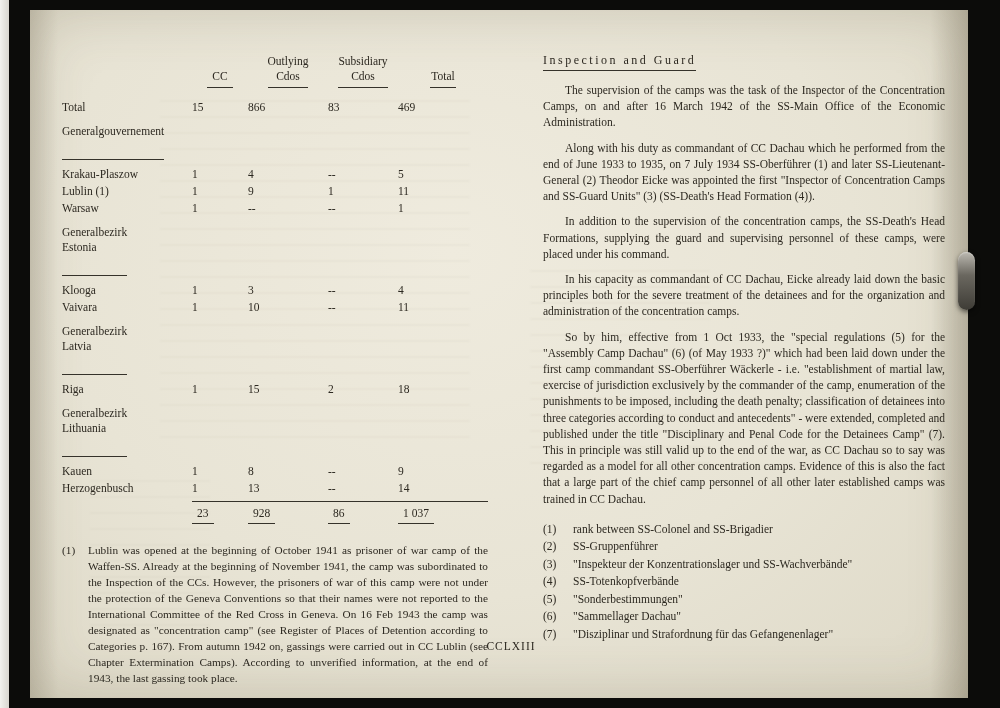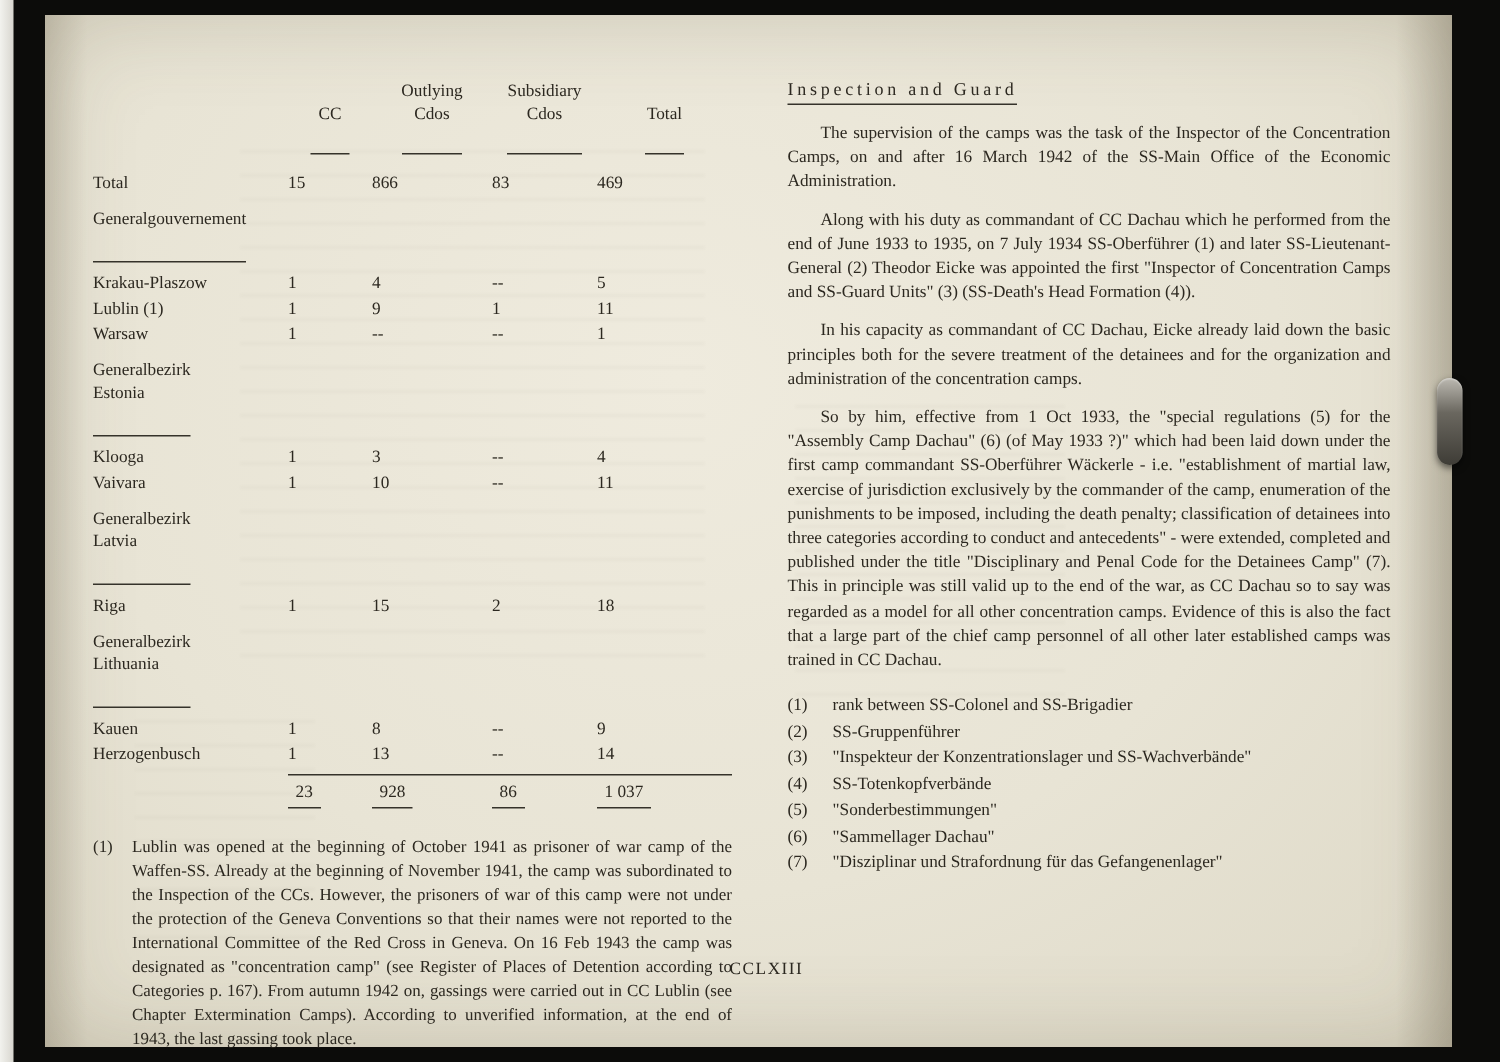--- a/index.html
+++ b/index.html
@@ -27,35 +27,35 @@
     position:absolute;
     background:repeating-linear-gradient(180deg, rgba(80,75,60,0.55) 0 2px, rgba(0,0,0,0) 2px 16px);
     opacity:0.06; filter:blur(1px);
     pointer-events:none;
   }
   .ghost.g1 { left:130px; top:90px;  width:310px; height:350px; }
   .ghost.g2 { left:500px; top:260px; width:180px; height:200px; }
   .ghost.g3 { left:60px;  top:470px; width:120px; height:160px; }
 
   .col-left  { position:absolute; left:32px;  top:44px; width:426px; }
-  .col-right { position:absolute; left:495px; top:40px; width:402px; }
+  .col-right { position:absolute; left:513px; top:40px; width:402px; }
 
   
   .trow {
     display:grid;
     grid-template-columns:130px 56px 80px 70px 90px;
     align-items:end;
     margin-bottom:2px;
     font-size:11.5px; line-height:15px;
   }
   .thead { margin-bottom:12px; }
   .tcell.th { text-align:center; }
   .hd {
     display:inline-block; white-space:pre-line;
-    border-bottom:1px solid #35322a; padding-bottom:18px; min-width:26px;
+    border-bottom:1px solid #35322a; padding-bottom:3px; min-width:26px;
   }
   .num { text-align:left; }
   .tlabel { padding-right:4px; }
   .section-label {
     display:inline-block; white-space:pre-line;
     border-bottom:1px solid #35322a; padding-bottom:20px;
   }
   .srow { margin-top:9px; margin-bottom:7px; }
   .totals-rule {
     width:296px; margin-left:130px; margin-top:5px;
@@ -228,20 +228,21 @@
       <span class="fn-num">(1)</span>
       <span class="fn-text">Lublin was opened at the beginning of October 1941 as prisoner of war camp of the Waffen-SS. Already at the beginning of November 1941, the camp was subordinated to the Inspection of the CCs. However, the prisoners of war of this camp were not under the protection of the Geneva Conventions so that their names were not reported to the International Committee of the Red Cross in Geneva. On 16 Feb 1943 the camp was designated as "concentration camp" (see Register of Places of Detention according to Categories p. 167). From autumn 1942 on, gassings were carried out in CC Lublin (see Chapter Extermination Camps). According to unverified information, at the end of 1943, the last gassing took place.</span>
     </div>
   </div>
 
   <div class="col-right">
     <div class="heading">Inspection and Guard</div>
 
     <p class="para">The supervision of the camps was the task of the Inspector of the Concentration Camps, on and after 16 March 1942 of the SS-Main Office of the Economic Administration.</p>
     <p class="para">Along with his duty as commandant of CC Dachau which he performed from the end of June 1933 to 1935, on 7 July 1934 SS-Oberführer (1) and later SS-Lieutenant-General (2) Theodor Eicke was appointed the first "Inspector of Concentration Camps and SS-Guard Units" (3) (SS-Death's Head Formation (4)).</p>
+    <p class="para">In addition to the supervision of the concentration camps, the SS-Death's Head Formations, supplying the guard and supervising personnel of these camps, were placed under his command.</p>
     <p class="para">In his capacity as commandant of CC Dachau, Eicke already laid down the basic principles both for the severe treatment of the detainees and for the organization and administration of the concentration camps.</p>
     <p class="para">So by him, effective from 1 Oct 1933, the "special regulations (5) for the "Assembly Camp Dachau" (6) (of May 1933 ?)" which had been laid down under the first camp commandant SS-Oberführer Wäckerle - i.e. "establishment of martial law, exercise of jurisdiction exclusively by the commander of the camp, enumeration of the punishments to be imposed, including the death penalty; classification of detainees into three categories according to conduct and antecedents" - were extended, completed and published under the title "Disciplinary and Penal Code for the Detainees Camp" (7). This in principle was still valid up to the end of the war, as CC Dachau so to say was regarded as a model for all other concentration camps. Evidence of this is also the fact that a large part of the chief camp personnel of all other later established camps was trained in CC Dachau.</p>
 
     <div class="fnlist">
       <div class="fn-item">
         <span class="fn-num">(1)</span>
         <span class="fn-text">rank between SS-Colonel and SS-Brigadier</span>
       </div>
       <div class="fn-item">
         <span class="fn-num">(2)</span>

